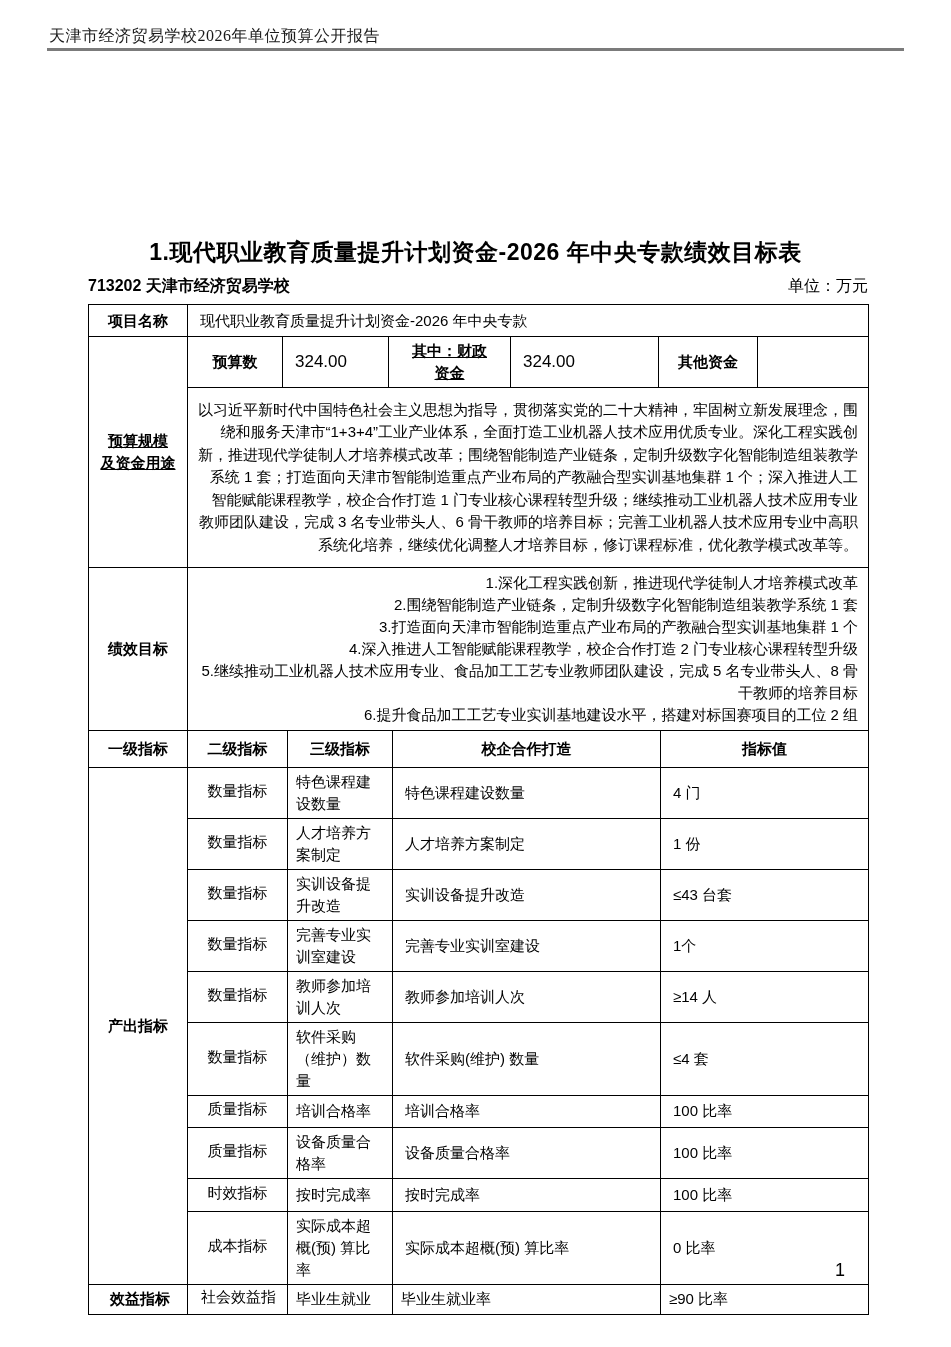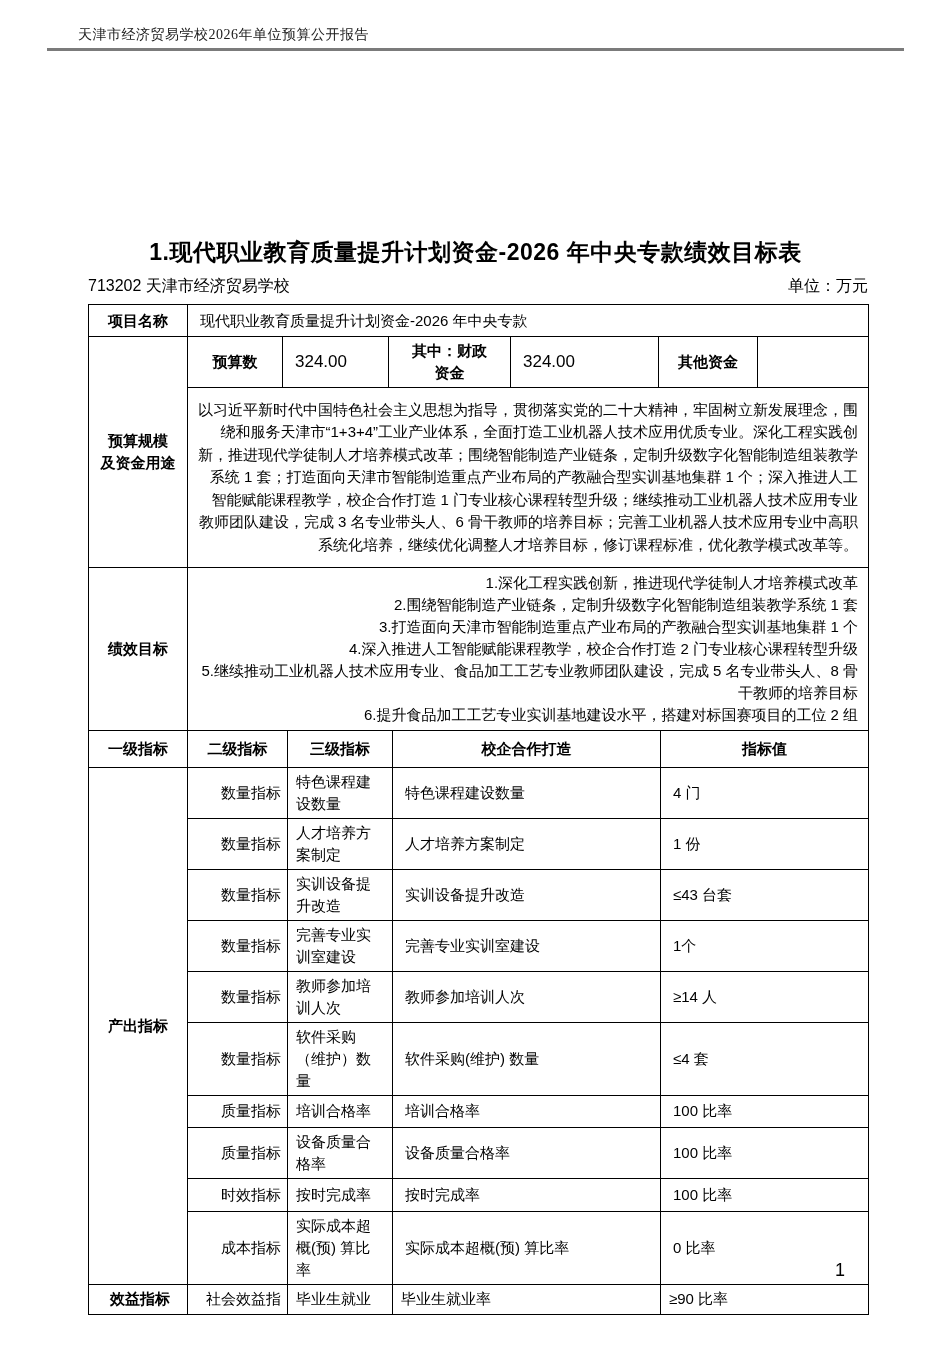--- a/index.html
+++ b/index.html
@@ -4,55 +4,55 @@
 <style>
   html,body{margin:0;padding:0;}
   body{
     width:951px;height:1347px;position:relative;background:#ffffff;color:#000;
     font-family:"Liberation Sans","DejaVu Sans",sans-serif;
     -webkit-font-smoothing:antialiased;
   }
   .header-text{
     position:absolute;left:49px;top:26px;
     font-family:"Liberation Serif","DejaVu Serif",serif;
-    font-size:14px;color:#1a1a1a;letter-spacing:.5px;margin-left:29px;
+    font-size:16px;color:#1a1a1a;letter-spacing:.5px;
   }
   .header-rule{
     position:absolute;left:47px;top:48px;width:857px;height:3px;background:#7b7b7b;
   }
   .doc-title{
     position:absolute;left:0;top:237px;width:951px;text-align:center;
     font-size:23px;font-weight:bold;letter-spacing:.5px;
   }
   .sub-row{
     position:absolute;left:88px;top:276px;width:780px;
     display:flex;justify-content:space-between;align-items:flex-end;
     font-size:16px;
   }
-  .sub-left{font-weight:normal;text-align:center;}
+  .sub-left{font-weight:bold;text-align:center;}
   .sub-right{font-weight:normal;font-family:Liberation Mono, monospace;}
   .table-wrap{position:absolute;left:88px;top:304px;width:780px;}
   table{border-collapse:collapse;table-layout:fixed;width:780px;}
   #indicator-table{margin-top:-1.5px;}
   td,th{
     border:1.5px solid #000;
     font-size:15px;font-weight:normal;
     vertical-align:middle;
     padding:3px 8px;
     word-break:break-all;
     line-height:22px;
   }
   .lbl{font-weight:bold;text-align:center;padding:3px 4px;}
-  .pre{white-space:pre-line;}
+  .pre{white-space:pre-line;text-decoration:underline;}
   .txt{text-align:left;padding-left:12px;}
   .num{text-align:left;padding-left:12px;font-size:17px;}
   .para{text-align:right;padding:4px 10px;line-height:22.4px;}
   .goal-line{line-height:22px;}
   th{font-weight:bold;text-align:center;}
-  .c2{text-align:right;padding:3px 6px;}
+  .c2{text-align:center;padding:3px 6px;font-family:Liberation Mono, monospace;}
   .c3{text-align:left;padding:3px 8px;}
   .c4{text-align:left;padding-left:12px;}
   .c5{text-align:left;padding-left:12px;}
   tr.cut td{overflow:hidden;padding-left:8px;}
   .page-num{
     position:absolute;left:820px;top:1260px;width:40px;text-align:center;
     font-size:18px;
   }
 </style>
 </head>

